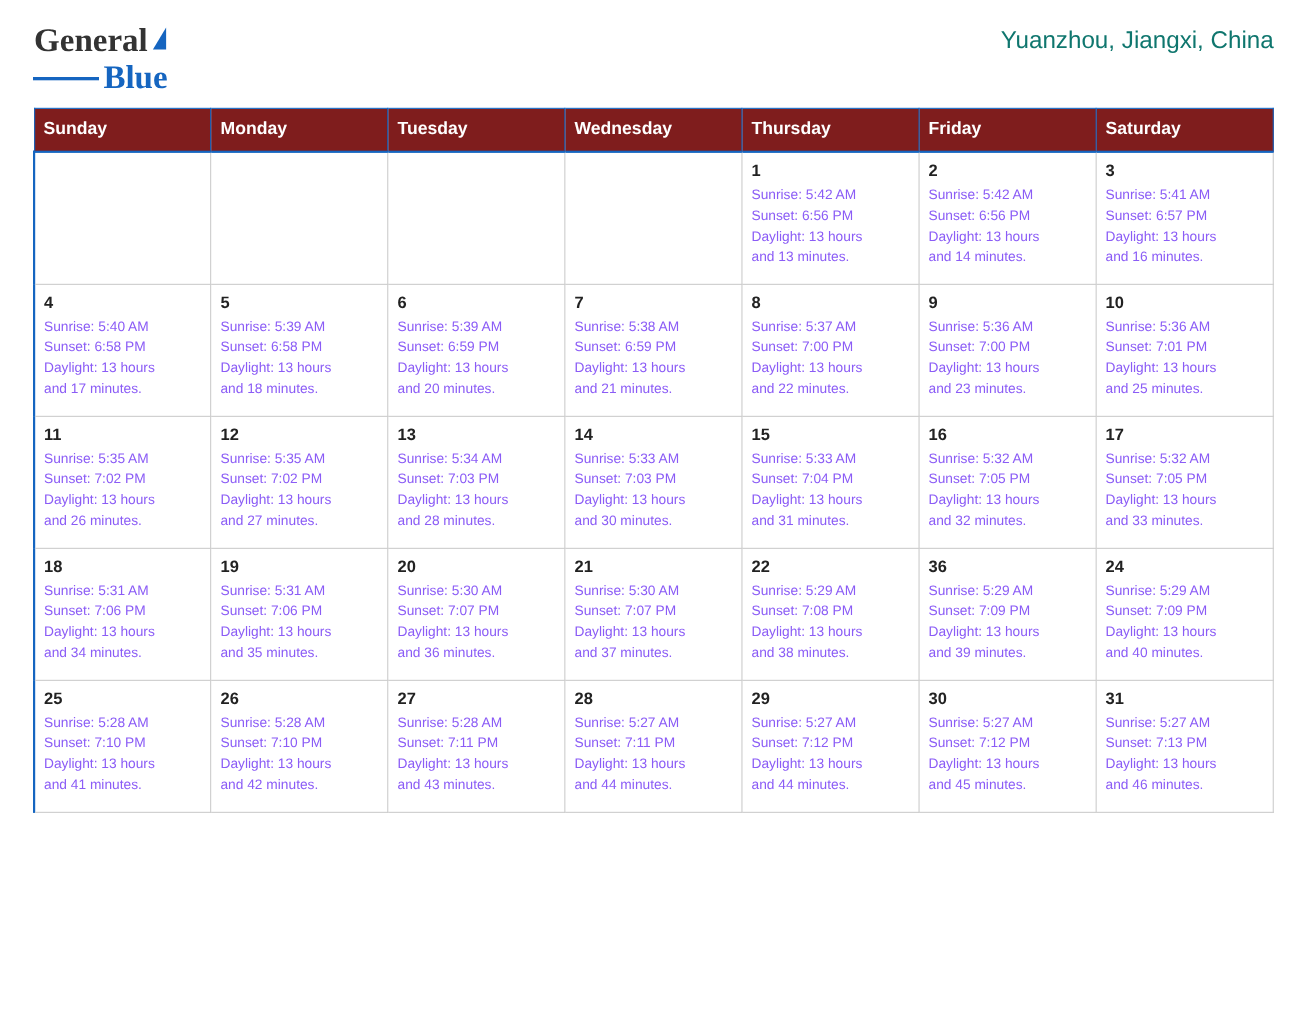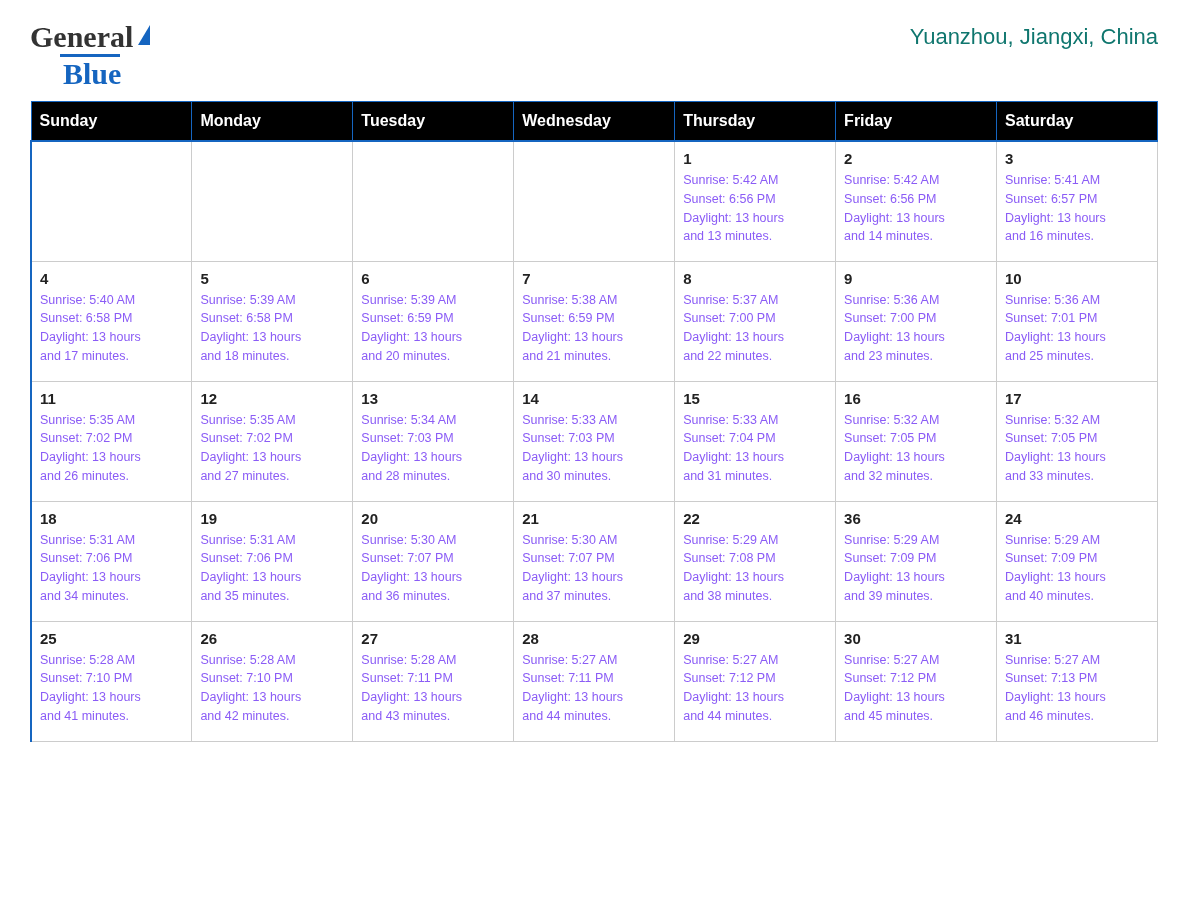--- a/index.html
+++ b/index.html
@@ -34,21 +34,21 @@
       font-size: 22px;
       color: #0f766e;
       margin-top: 4px;
     }
     table {
       width: 100%;
       border-collapse: collapse;
       table-layout: fixed;
     }
     thead tr th {
-      background: #000000;
+      background: #7f1d1d;
       color: #fff;
       font-size: 16px;
       font-weight: bold;
       padding: 10px 8px;
       text-align: left;
       border: 1px solid #1565c0;
     }
     tbody tr td {
       border: 1px solid #ccc;
       vertical-align: top;
@@ -85,21 +85,21 @@
   </style>
 </head>
 <body>
 
 <div class="header">
   <div class="logo">
     <div class="logo-wrapper">
       <span style="font-size:30px; font-weight:bold; font-family:Georgia,serif; color:#333;">General</span>
       <span style="display:inline-block; width:0; height:0; border-left:12px solid transparent; border-bottom:20px solid #1565c0; margin-left:3px; margin-bottom:4px;"></span>
     </div>
-    <div style="display:flex; align-items:center; gap:0;flex-direction:column;">
+    <div style="display:flex; align-items:center; gap:0;">
       <span style="display:inline-block; width: 60px; height: 3px; background:#1565c0;"></span>
       <span style="font-size:30px; font-weight:bold; font-family:Georgia,serif; color:#1565c0; margin-left:4px;">Blue</span>
     </div>
   </div>
   <div class="title-block">
     <div class="location">Yuanzhou, Jiangxi, China</div>
   </div>
 </div>
 
 <table>

